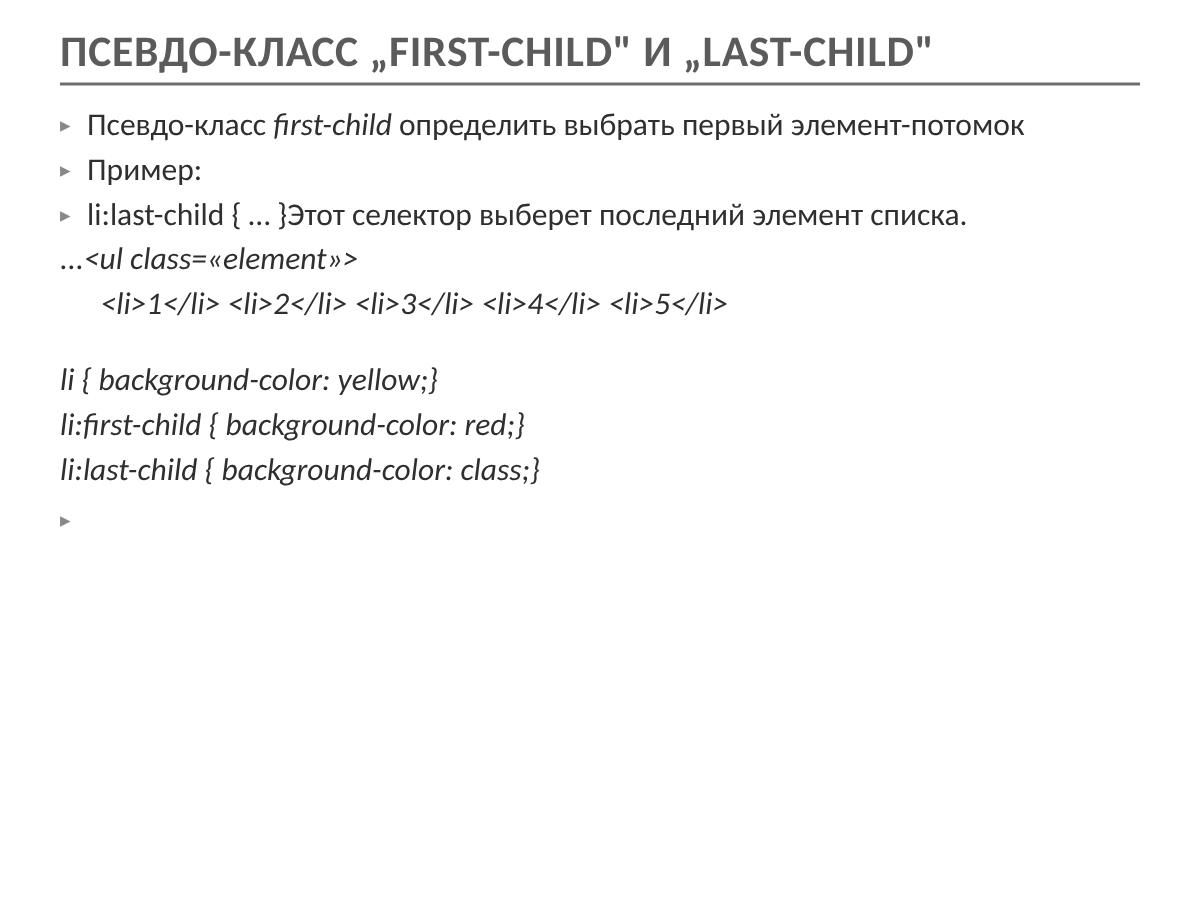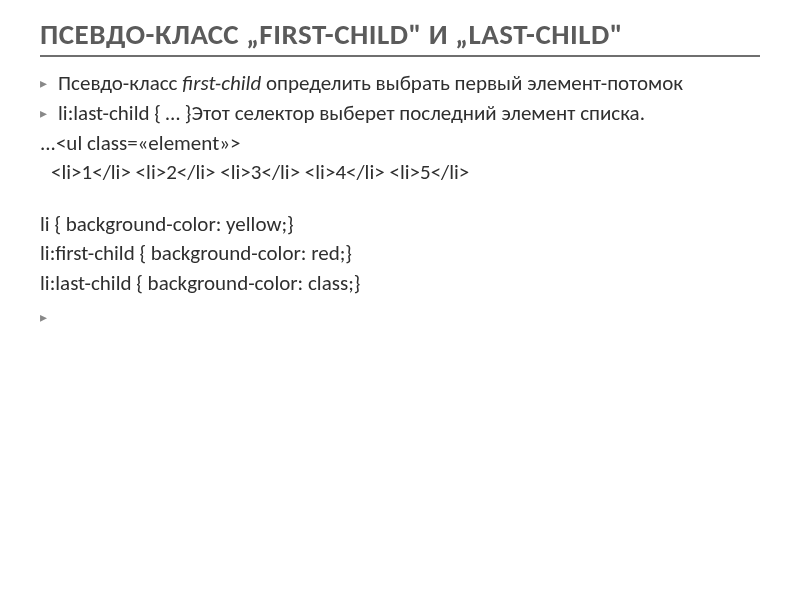--- a/index.html
+++ b/index.html
@@ -52,22 +52,22 @@
     line-height: 26px;
   }
   ul.bullets > li .bi { font-style: italic; font-weight: 400; }
   
   .nobullet {
     font-size: 21px;
     line-height: 1.22;
     margin: 4px 0 4px 0;
     color: #2f2f2f;
   }
-  .nobullet.indent { margin-left: 11px; }
-  .nobullet.ital { }
+  .nobullet.indent { margin-left: 27px; }
+  .nobullet.ital { font-style: italic; }
   .end-arrow {
     position: relative;
     padding-left: 18px;
     margin-top: 12px;
     height: 16px;
   }
   .end-arrow::before {
     content: "▸";
     position: absolute;
     left: 0;
@@ -82,20 +82,23 @@
 
 <div class="slide">
 
   <h1 class="title">ПСЕВДО-КЛАСС „FIRST-CHILD" И „LAST-CHILD"</h1>
 
   <ul class="bullets">
     <li>
       <span>Псевдо-класс </span><span class="bi">first-child</span><span> определить выбрать первый элемент-потомок</span>
     </li>
     <li>
+      <span>Пример:</span>
+    </li>
+    <li>
       <span>li:last-child { … }Этот селектор выберет последний элемент списка.</span>
     </li>
   </ul>
 
   <div class="nobullet ital">...&lt;ul class=«element»&gt;</div>
   <div class="nobullet ital indent">&lt;li&gt;1&lt;/li&gt;  &lt;li&gt;2&lt;/li&gt;  &lt;li&gt;3&lt;/li&gt;  &lt;li&gt;4&lt;/li&gt;  &lt;li&gt;5&lt;/li&gt;</div>
   <div class="spacer"></div>
   <div class="nobullet ital">li {   background-color: yellow;}</div>
   <div class="nobullet ital">li:first-child {    background-color: red;}</div>
   <div class="nobullet ital">li:last-child {    background-color: class;}</div>

